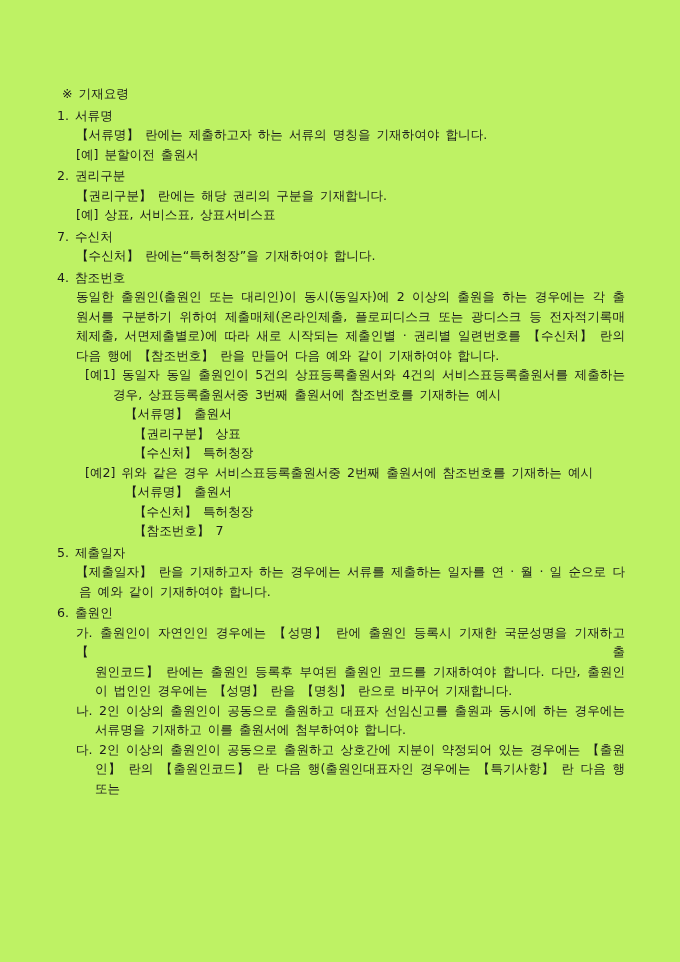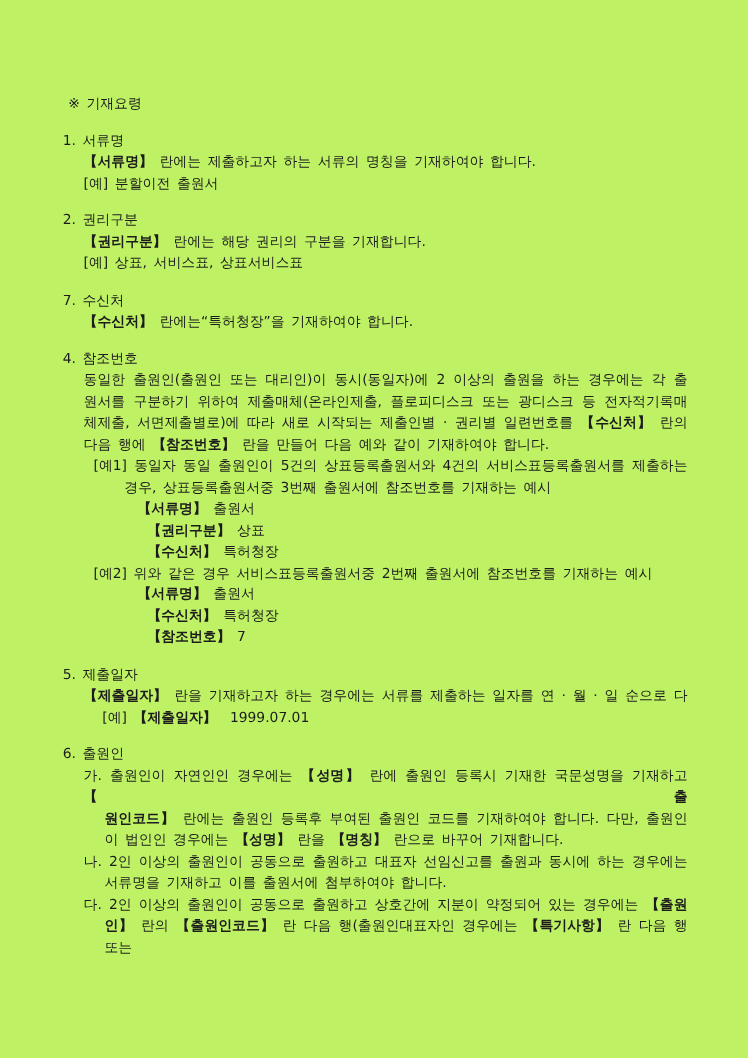--- a/index.html
+++ b/index.html
@@ -13,23 +13,23 @@
     color:#1c1c1c;
     word-spacing:2px;
     padding-left:24px;
   }
   .doc{
     position:absolute;
     left:57px;top:84px;
     width:568px;
   }
   .line{line-height:19.5px;min-height:19.5px;white-space:normal;}
-  .sb{margin-top:14px;}
+  .sb{margin-top:2px;}
   .just{text-align:justify;text-align-last:justify;}
-  .bold{font-weight:bold;}
+  .bold{font-weight:normal;}
   .st-mark {padding-left:5px;}
   .st-h    {padding-left:0;}
   .st-body {padding-left:19px;}
   .st-bodyc{padding-left:22px;}
   .st-ex   {padding-left:19px;}
   .st-ex5  {padding-left:36px;}
   .st-exn  {padding-left:28px;}
   .st-exnc {padding-left:56px;}
   .st-f1   {padding-left:68px;}
   .st-f2   {padding-left:77px;}
@@ -60,21 +60,21 @@
       <div class="line st-exnc"><span class="">경우, 상표등록출원서중 3번째 출원서에 참조번호를 기재하는 예시</span></div>
       <div class="line st-f1"><span class="bold">【서류명】</span><span class=""> 출원서</span></div>
       <div class="line st-f2"><span class="bold">【권리구분】</span><span class=""> 상표</span></div>
       <div class="line st-f2"><span class="bold">【수신처】</span><span class=""> 특허청장</span></div>
       <div class="line st-exn"><span class="">[예2] 위와 같은 경우 서비스표등록출원서중 2번째 출원서에 참조번호를 기재하는 예시</span></div>
       <div class="line st-f1"><span class="bold">【서류명】</span><span class=""> 출원서</span></div>
       <div class="line st-f2"><span class="bold">【수신처】</span><span class=""> 특허청장</span></div>
       <div class="line st-f2"><span class="bold">【참조번호】</span><span class=""> 7</span></div>
       <div class="line st-h sb"><span class="">5. 제출일자</span></div>
       <div class="line st-body just"><span class="bold">【제출일자】</span><span class=""> 란을 기재하고자 하는 경우에는 서류를 제출하는 일자를 연 · 월 · 일 순으로 다</span></div>
-      <div class="line st-ex5"><span class="">[예] </span><span class="bold">【제출일자】</span><span class="">&nbsp;&nbsp;1999.07.01</span></div>
+      <div class="line st-bodyc"><span class="">음 예와 같이 기재하여야 합니다.</span></div>
       <div class="line st-h sb"><span class="">6. 출원인</span></div>
       <div class="line st-ga just"><span class="">가. 출원인이 자연인인 경우에는 </span><span class="bold">【성명】</span><span class=""> 란에 출원인 등록시 기재한 국문성명을 기재하고 </span><span class="bold">【출</span></div>
       <div class="line st-gac just"><span class="bold">원인코드】</span><span class=""> 란에는 출원인 등록후 부여된 출원인 코드를 기재하여야 합니다. 다만, 출원인</span></div>
       <div class="line st-gac"><span class="">이 법인인 경우에는 </span><span class="bold">【성명】</span><span class=""> 란을 </span><span class="bold">【명칭】</span><span class=""> 란으로 바꾸어 기재합니다.</span></div>
       <div class="line st-ga just"><span class="">나. 2인 이상의 출원인이 공동으로 출원하고 대표자 선임신고를 출원과 동시에 하는 경우에는</span></div>
       <div class="line st-gac"><span class="">서류명을 기재하고 이를 출원서에 첨부하여야 합니다.</span></div>
       <div class="line st-ga just"><span class="">다. 2인 이상의 출원인이 공동으로 출원하고 상호간에 지분이 약정되어 있는 경우에는 </span><span class="bold">【출원</span></div>
       <div class="line st-gac just"><span class="bold">인】</span><span class=""> 란의 </span><span class="bold">【출원인코드】</span><span class=""> 란 다음 행(출원인대표자인 경우에는 </span><span class="bold">【특기사항】</span><span class=""> 란 다음 행 또는</span></div>
     </div>
 </div>

